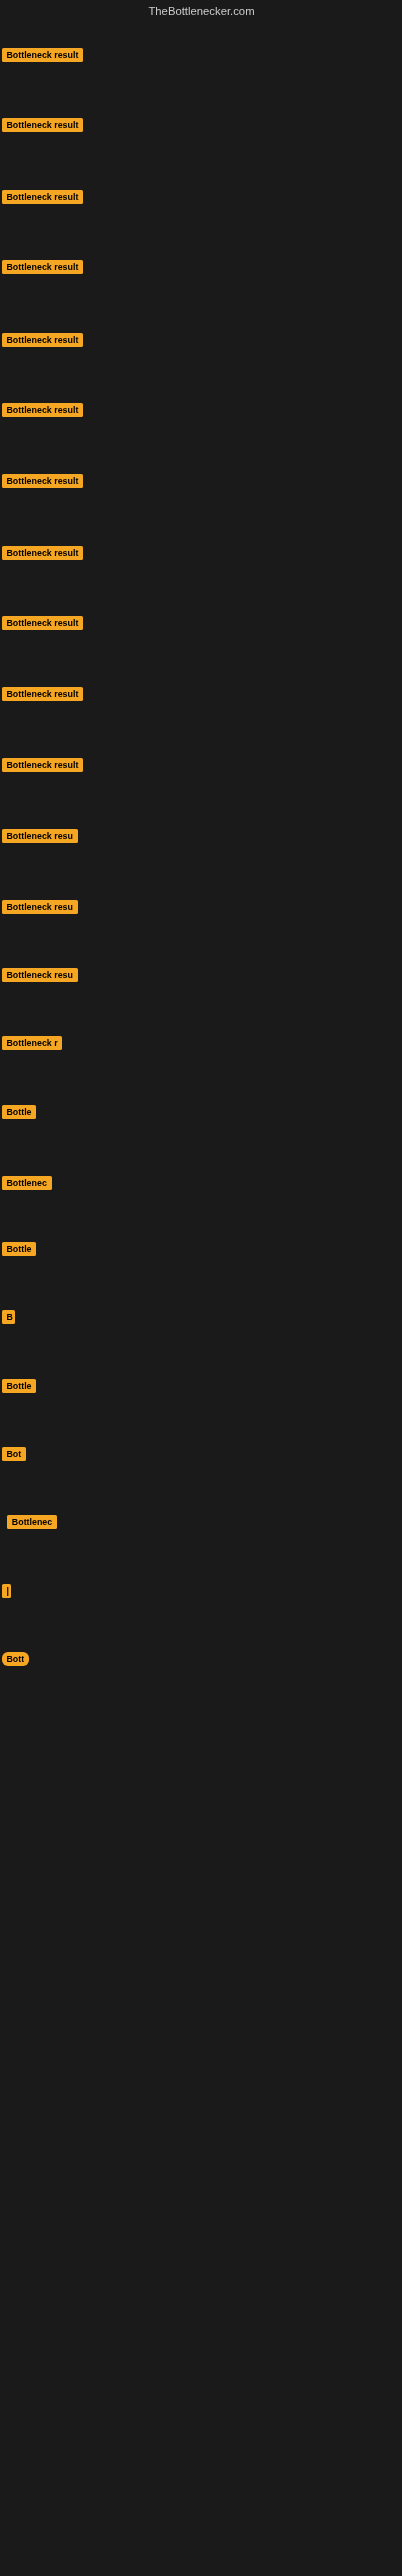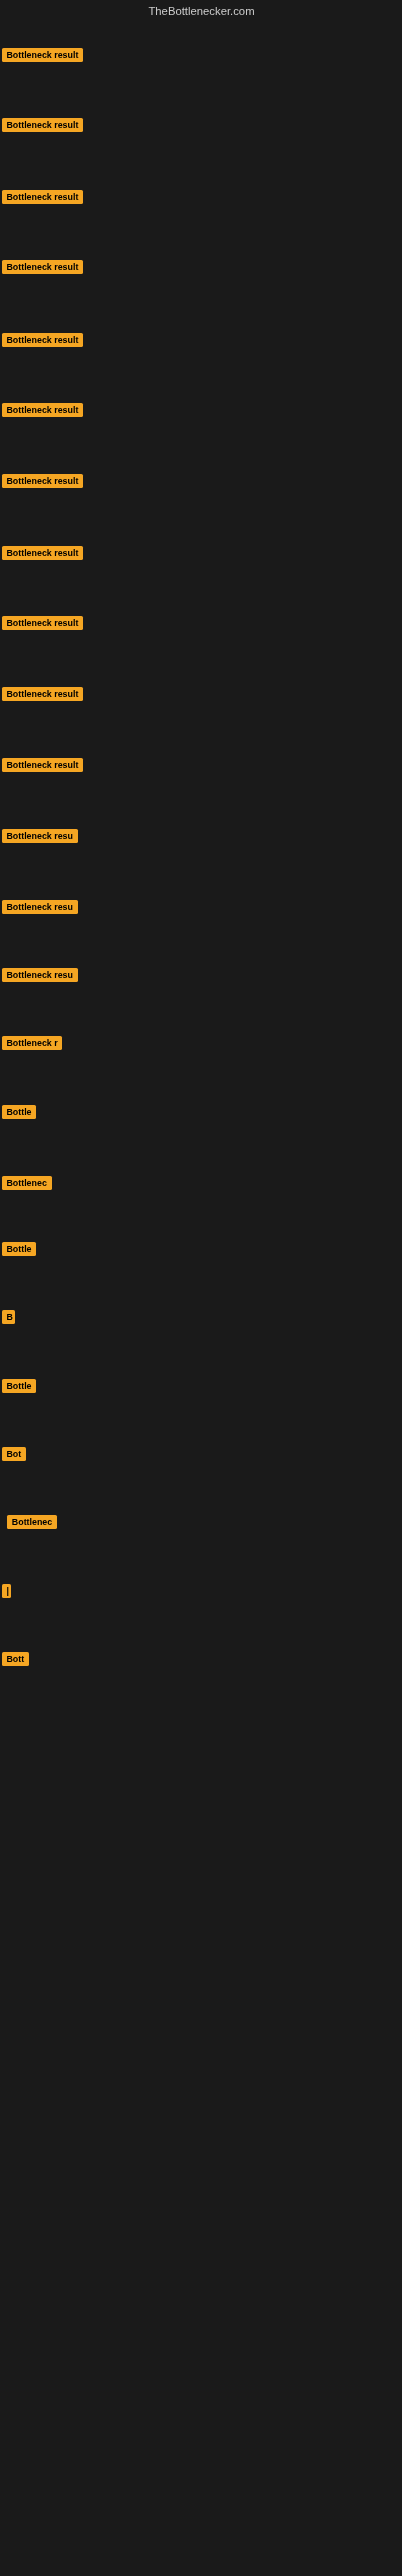--- a/index.html
+++ b/index.html
@@ -71,14 +71,14 @@
 <div class="bottleneck-item" style="position: absolute; top: 966px; left: 1.6px;"><span class="bottleneck-badge" style="max-width: 101px;">Bottleneck resu</span></div>
 <div class="bottleneck-item" style="position: absolute; top: 1034px; left: 1.6px;"><span class="bottleneck-badge" style="max-width: 81px;">Bottleneck r</span></div>
 <div class="bottleneck-item" style="position: absolute; top: 1103px; left: 1.6px;"><span class="bottleneck-badge" style="max-width: 47px;">Bottle</span></div>
 <div class="bottleneck-item" style="position: absolute; top: 1174px; left: 1.6px;"><span class="bottleneck-badge" style="max-width: 64px;">Bottlenec</span></div>
 <div class="bottleneck-item" style="position: absolute; top: 1240px; left: 1.6px;"><span class="bottleneck-badge" style="max-width: 40px;">Bottle</span></div>
 <div class="bottleneck-item" style="position: absolute; top: 1308px; left: 1.6px;"><span class="bottleneck-badge" style="max-width: 13px;">B</span></div>
 <div class="bottleneck-item" style="position: absolute; top: 1377px; left: 1.6px;"><span class="bottleneck-badge" style="max-width: 40px;">Bottle</span></div>
 <div class="bottleneck-item" style="position: absolute; top: 1445px; left: 1.6px;"><span class="bottleneck-badge" style="max-width: 24px;">Bot</span></div>
 <div class="bottleneck-item" style="position: absolute; top: 1513px; left: 7px; text-align: center;"><span class="bottleneck-badge" style="max-width: 60px;">Bottlenec</span></div>
 <div class="bottleneck-item" style="position: absolute; top: 1582px; left: 1.6px;"><span class="bottleneck-badge" style="max-width: 6.4px;">|</span></div>
-<div class="bottleneck-item" style="position: absolute; top: 1650px; left: 1.6px;"><span class="bottleneck-badge" style="max-width: 29px;">Bott</span></div>
+<div class="bottleneck-item" style="position: absolute; top: 1650px; left: 1.6px;"><span class="bottleneck-badge" style="max-width: 29px; border-radius: 6px;">Bott</span></div>
 
 
 </body></html>

